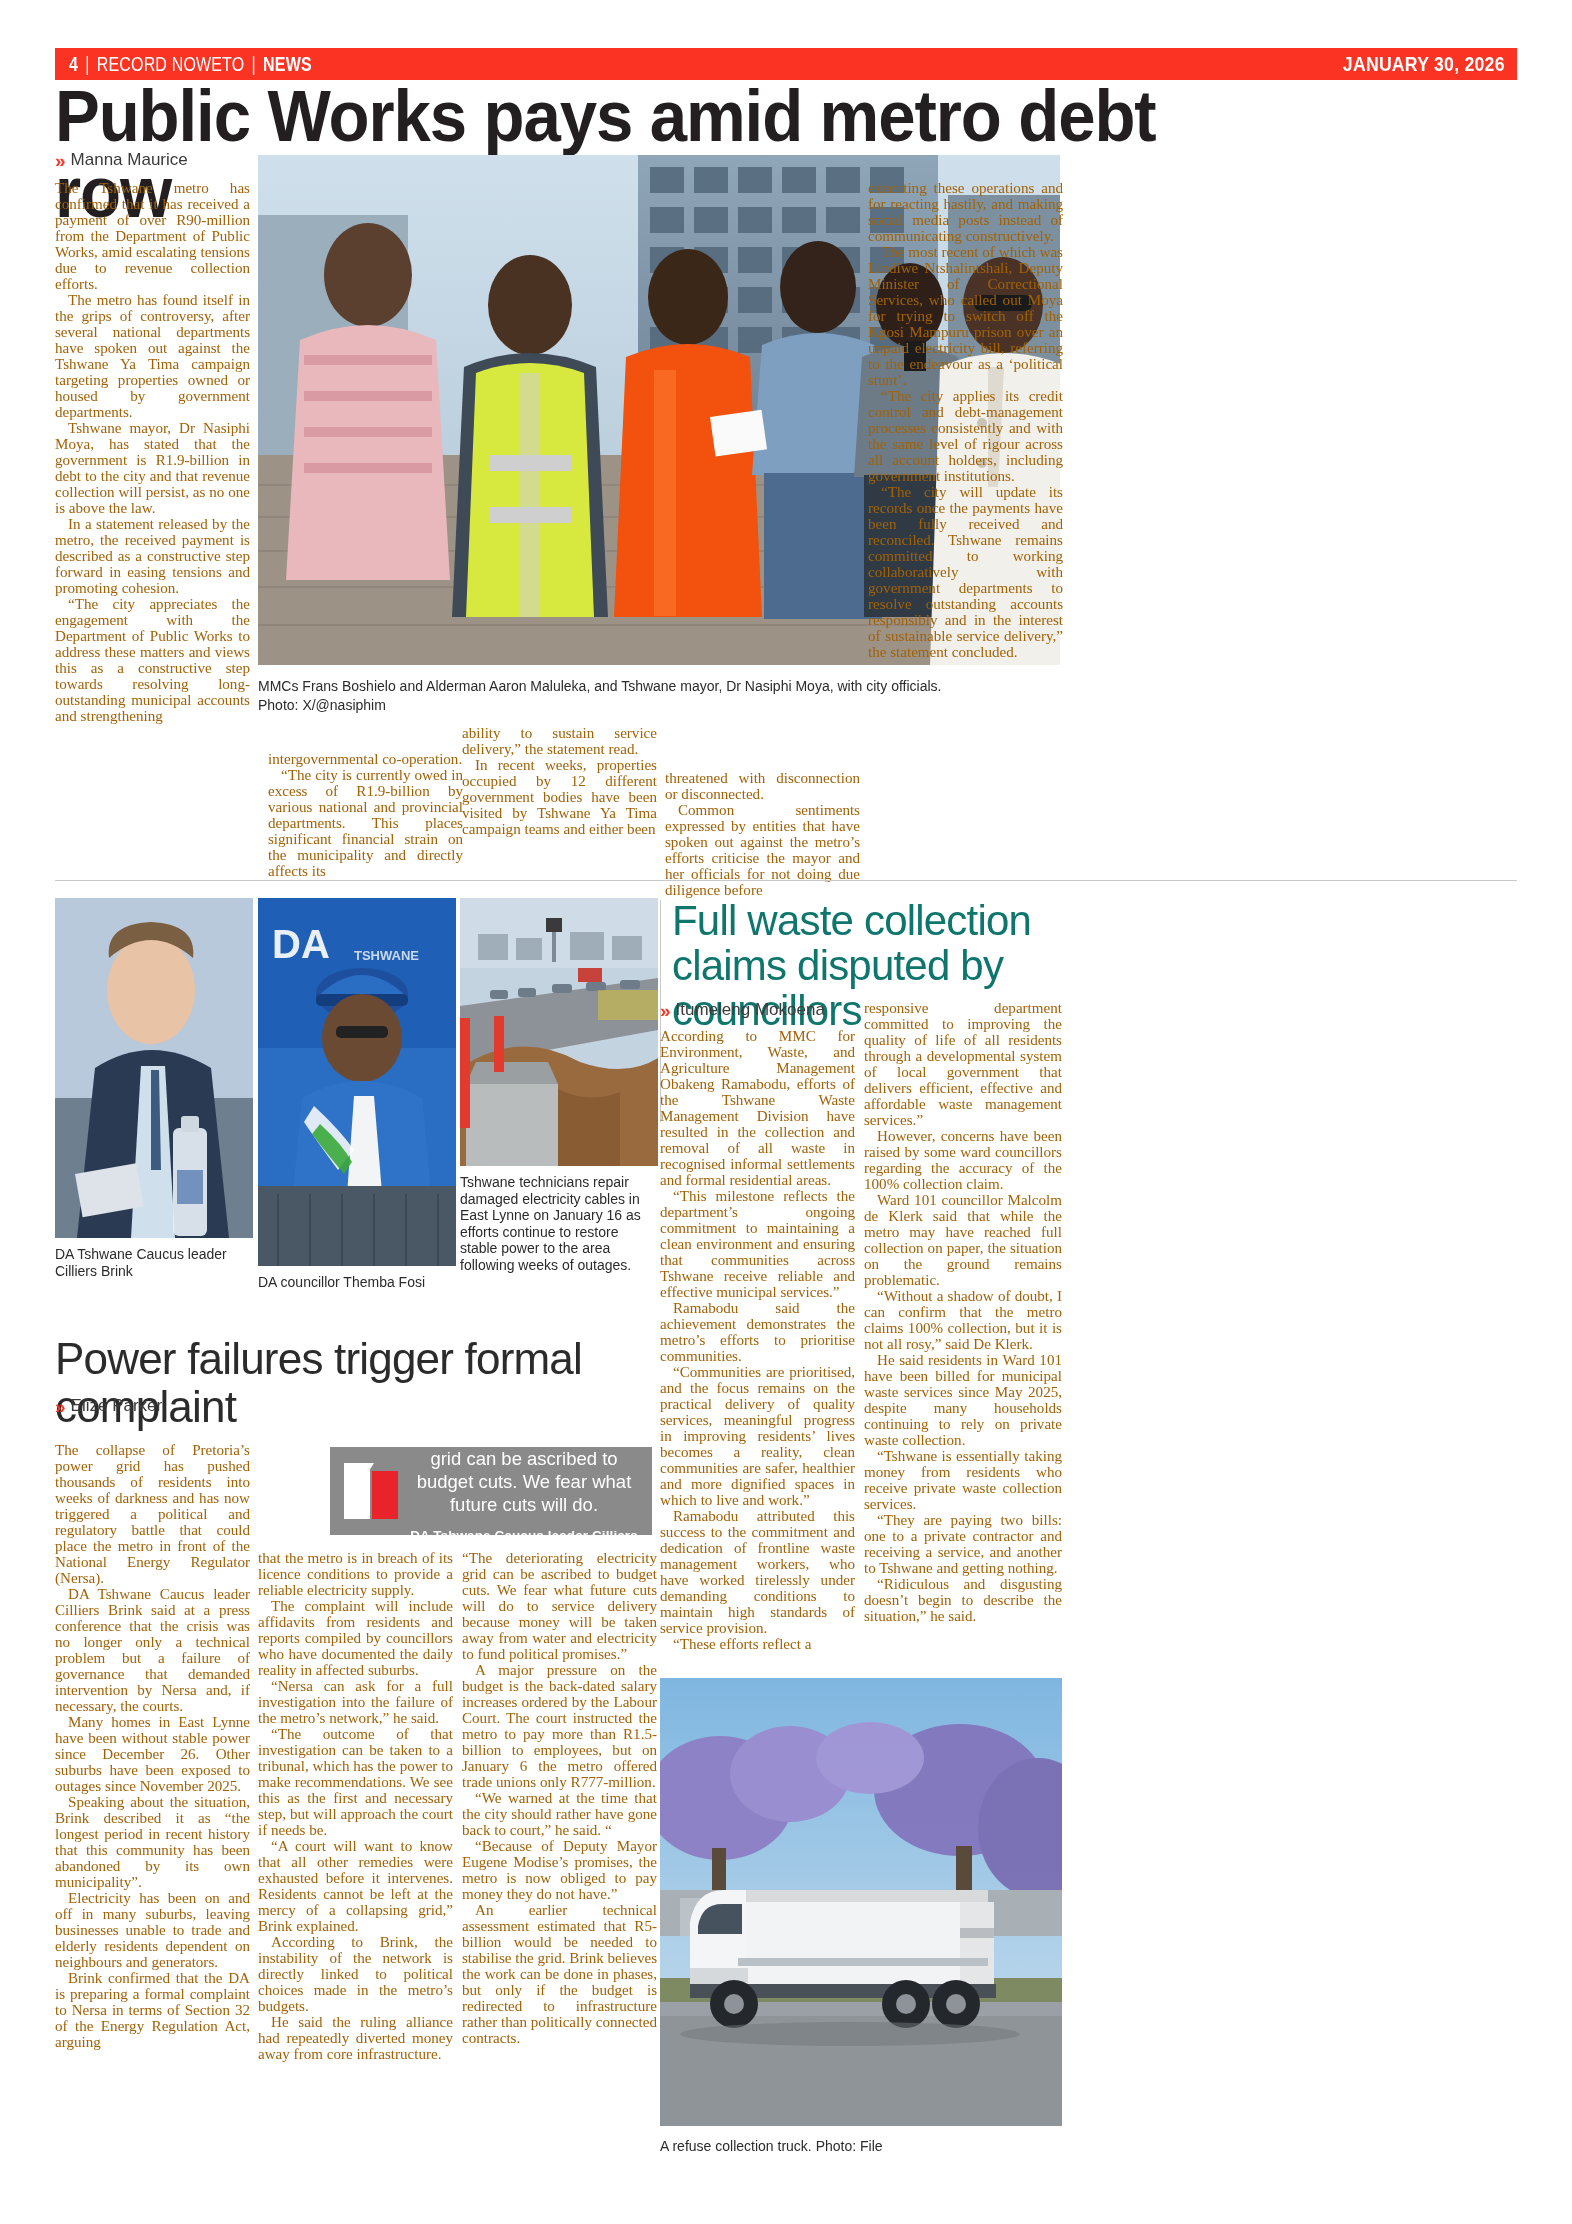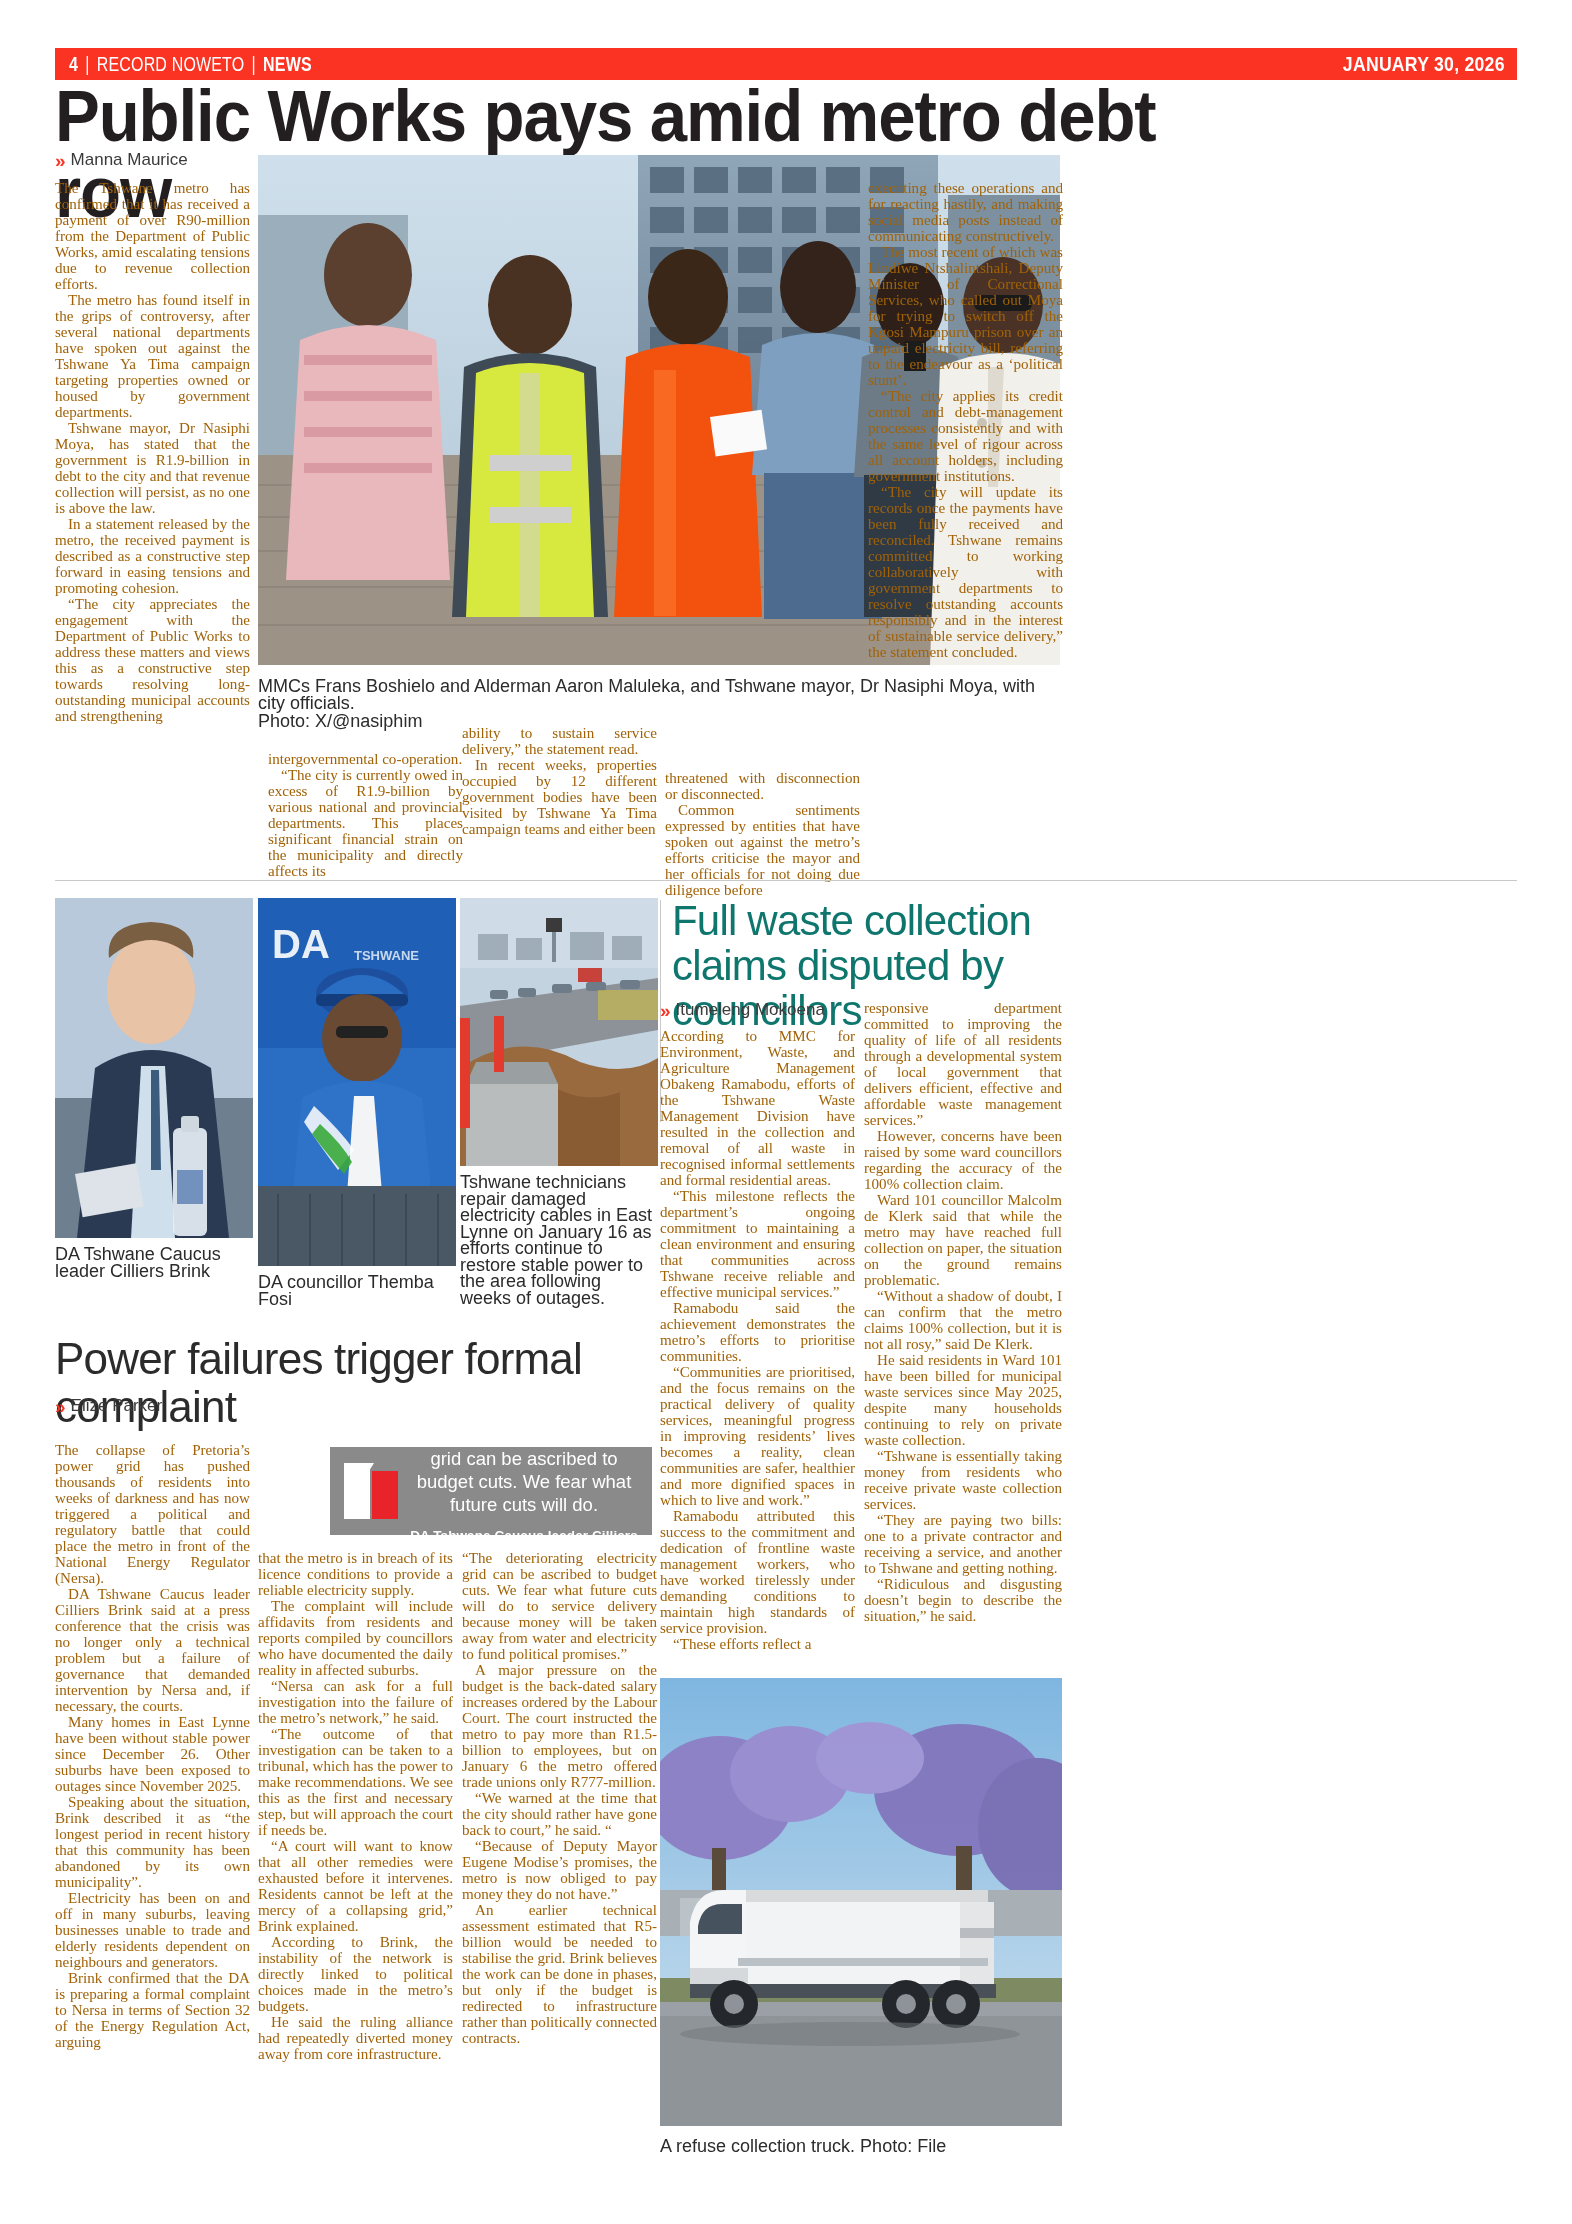--- a/index.html
+++ b/index.html
@@ -39,21 +39,21 @@
   .chev { color:#fa3323; font-size:19px; font-weight:700; letter-spacing:-2px; line-height:1; }
 
   
   .col { font-family:"Liberation Serif", serif; font-size:15.1px; line-height:16px;
     color:#a16207; text-align:justify; }
   .col p { text-indent: 13px; }
   .col p.first { text-indent: 0; }
 
   
   .photo { position:absolute; overflow:hidden; background:#3b82f6; }
-  .cap { font-family:"Liberation Sans", sans-serif; font-size:18px; line-height:16.5px; color:#2b2b2b; }
+  .cap { font-family:"Liberation Sans", sans-serif; font-size:14px; line-height:16.5px; color:#2b2b2b; }
   .cap b { font-weight:400;margin-top:18px; }
 
   
   .rule { position:absolute; background:#c9c9c9; }
   .vrule { position:absolute; width:1px; background:#c9c9c9; }
 
   
   .hl-sub {
     font-family:"Liberation Sans", sans-serif; font-weight:400;
     font-size:42px; line-height:45px; color:#0f766e; letter-spacing:-.8px;

